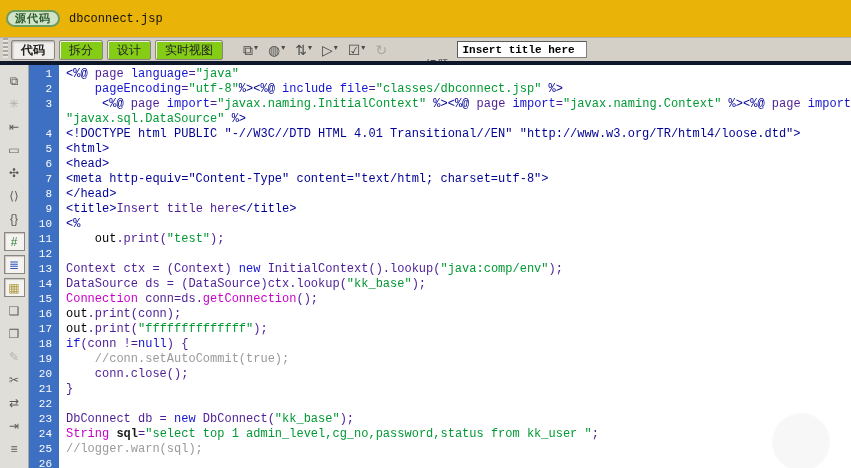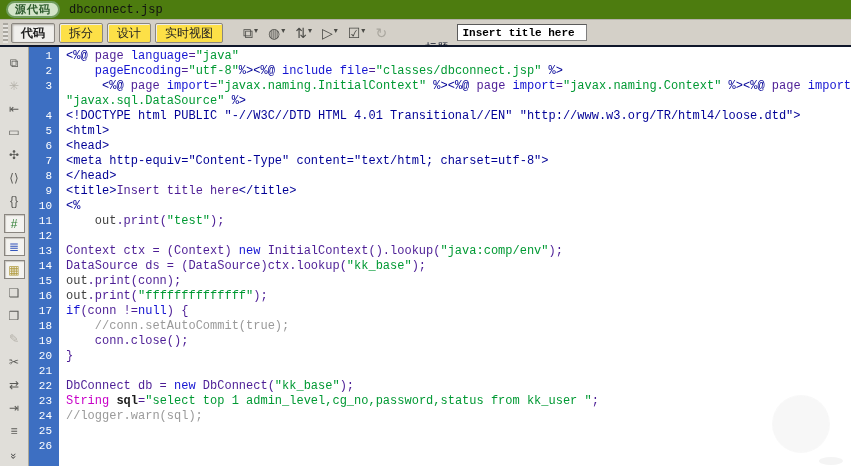--- a/index.html
+++ b/index.html
@@ -1,40 +1,40 @@
 <!DOCTYPE html>
 <html><head>
 <meta charset="utf-8">
 <style>
   * { margin:0; padding:0; box-sizing:border-box; }
   html,body { width:851px; height:468px; overflow:hidden; }
   body { font-family:"Liberation Sans", sans-serif; background:#fff; position:relative; }
 
   
   .related-bar {
-    height:20px; background:#4d7c0f; border-bottom:1px solid #b5b1a9;
+    height:38px; background:#eab308; border-bottom:1px solid #b5b1a9;
     display:flex; align-items:center; padding-left:6px; gap:9px;
   }
   .src-badge {
     font-size:11px; font-weight:bold; color:#2e5c2e;
     background:#d2e4c8; border:2px solid #6f9c5e; border-radius:9px;
     padding:0 7px; line-height:13px; height:17px; display:flex; align-items:center;
     letter-spacing:1px;
   }
   .filename { font-family:"Liberation Mono", monospace; font-size:12px; font-weight:normal; color:#111; }
 
   
   .doc-toolbar {
-    height:27px; background:#d4d0c8; border-bottom:2px solid #0f172a;
-    display:flex; align-items:center; padding-left:2px; position:relative;
+    height:27px; background:#d4d0c8; border-bottom:4px solid #0f172a;
+    display:flex; padding-left:2px; position:relative;
   }
   .gripper { width:5px; height:20px; margin:0 3px 0 1px;
     background:repeating-linear-gradient(180deg,#aaa7a0 0 2px,#e6e4e0 2px 4px); }
   .view-btn {
-    font-size:12px; color:#222; background:#fde047;
+    font-size:12px; color:#222; background:#84cc16;
     border:1px solid #8a8680; border-radius:2px;
     padding:2px 9px; margin-right:4px; line-height:14px; cursor:default;
     box-shadow:inset 1px 1px 0 #eeece8;
   }
   .view-btn.active { background:#f0efec; box-shadow:inset 1px 1px 2px #b0ada6; font-weight:bold; }
   .tool-icons { display:flex; align-items:center; margin-left:14px; gap:6px; }
   .tool-btn {
     display:flex; align-items:flex-end; font-size:14px; color:#4a4a46;
     padding:1px 2px; line-height:16px; cursor:default;
   }
@@ -79,21 +79,21 @@
   .code-line {
     height:15px; line-height:15px; white-space:pre;
     font-family:"Liberation Mono", monospace; font-size:12px; color:#000;
   }
   .seg-pln { color:#4c1d95;text-align:right; }
   .seg-tag { color:#000096; }
   .seg-kw  { color:#1414d2; }
   .seg-str { color:#009933; }
   .seg-com { color:#9a9a9a; }
   .seg-typ { color:#c800c8; }
-  .seg-obj { color:#404040; }
+  .seg-obj { color:#000000; }
   .seg-var { color:#1a1a1a; font-weight:bold;text-align:right; }
 
   
   .wm-circle {
     position:absolute; right:22px; bottom:14px; width:56px; height:56px;
     border-radius:50%; background:rgba(120,120,120,0.06);
     box-shadow:0 0 0 1px rgba(120,120,120,0.05);
   }
   .wm-dot {
     position:absolute; right:8px; bottom:1px; width:24px; height:8px;
@@ -210,20 +210,21 @@
         <div class="code-line"><span class="seg-tag">&lt;html&gt;</span></div>
         <div class="code-line"><span class="seg-tag">&lt;head&gt;</span></div>
         <div class="code-line"><span class="seg-tag">&lt;meta http-equiv="Content-Type" content="text/html; charset=utf-8"&gt;</span></div>
         <div class="code-line"><span class="seg-tag">&lt;/head&gt;</span></div>
         <div class="code-line"><span class="seg-tag">&lt;title&gt;</span><span class="seg-pln">Insert title here</span><span class="seg-tag">&lt;/title&gt;</span></div>
         <div class="code-line"><span class="seg-tag">&lt;%</span></div>
         <div class="code-line"><span class="seg-pln">    </span><span class="seg-obj">out</span><span class="seg-pln">.print(</span><span class="seg-str">"test"</span><span class="seg-pln">);</span></div>
         <div class="code-line"></div>
         <div class="code-line"><span class="seg-pln">Context ctx = (Context) </span><span class="seg-kw">new</span><span class="seg-pln"> InitialContext().lookup(</span><span class="seg-str">"java:comp/env"</span><span class="seg-pln">);</span></div>
         <div class="code-line"><span class="seg-pln">DataSource ds = (DataSource)ctx.lookup(</span><span class="seg-str">"kk_base"</span><span class="seg-pln">);</span></div>
+        <div class="code-line"><span class="seg-typ">Connection</span><span class="seg-pln"> conn=ds.</span><span class="seg-typ">getConnection</span><span class="seg-pln">();</span></div>
         <div class="code-line"><span class="seg-obj">out</span><span class="seg-pln">.print(conn);</span></div>
         <div class="code-line"><span class="seg-obj">out</span><span class="seg-pln">.print(</span><span class="seg-str">"ffffffffffffff"</span><span class="seg-pln">);</span></div>
         <div class="code-line"><span class="seg-kw">if</span><span class="seg-pln">(conn !=</span><span class="seg-kw">null</span><span class="seg-pln">) {</span></div>
         <div class="code-line"><span class="seg-pln">    </span><span class="seg-com">//conn.setAutoCommit(true);</span></div>
         <div class="code-line"><span class="seg-pln">    conn.close();</span></div>
         <div class="code-line"><span class="seg-pln">}</span></div>
         <div class="code-line"></div>
         <div class="code-line"><span class="seg-pln">DbConnect db = </span><span class="seg-kw">new</span><span class="seg-pln"> DbConnect(</span><span class="seg-str">"kk_base"</span><span class="seg-pln">);</span></div>
         <div class="code-line"><span class="seg-typ">String</span><span class="seg-pln"> </span><span class="seg-var">sql</span><span class="seg-pln">=</span><span class="seg-str">"select top 1 admin_level,cg_no,password,status from kk_user "</span><span class="seg-pln">;</span></div>
         <div class="code-line"><span class="seg-com">//logger.warn(sql);</span></div>

